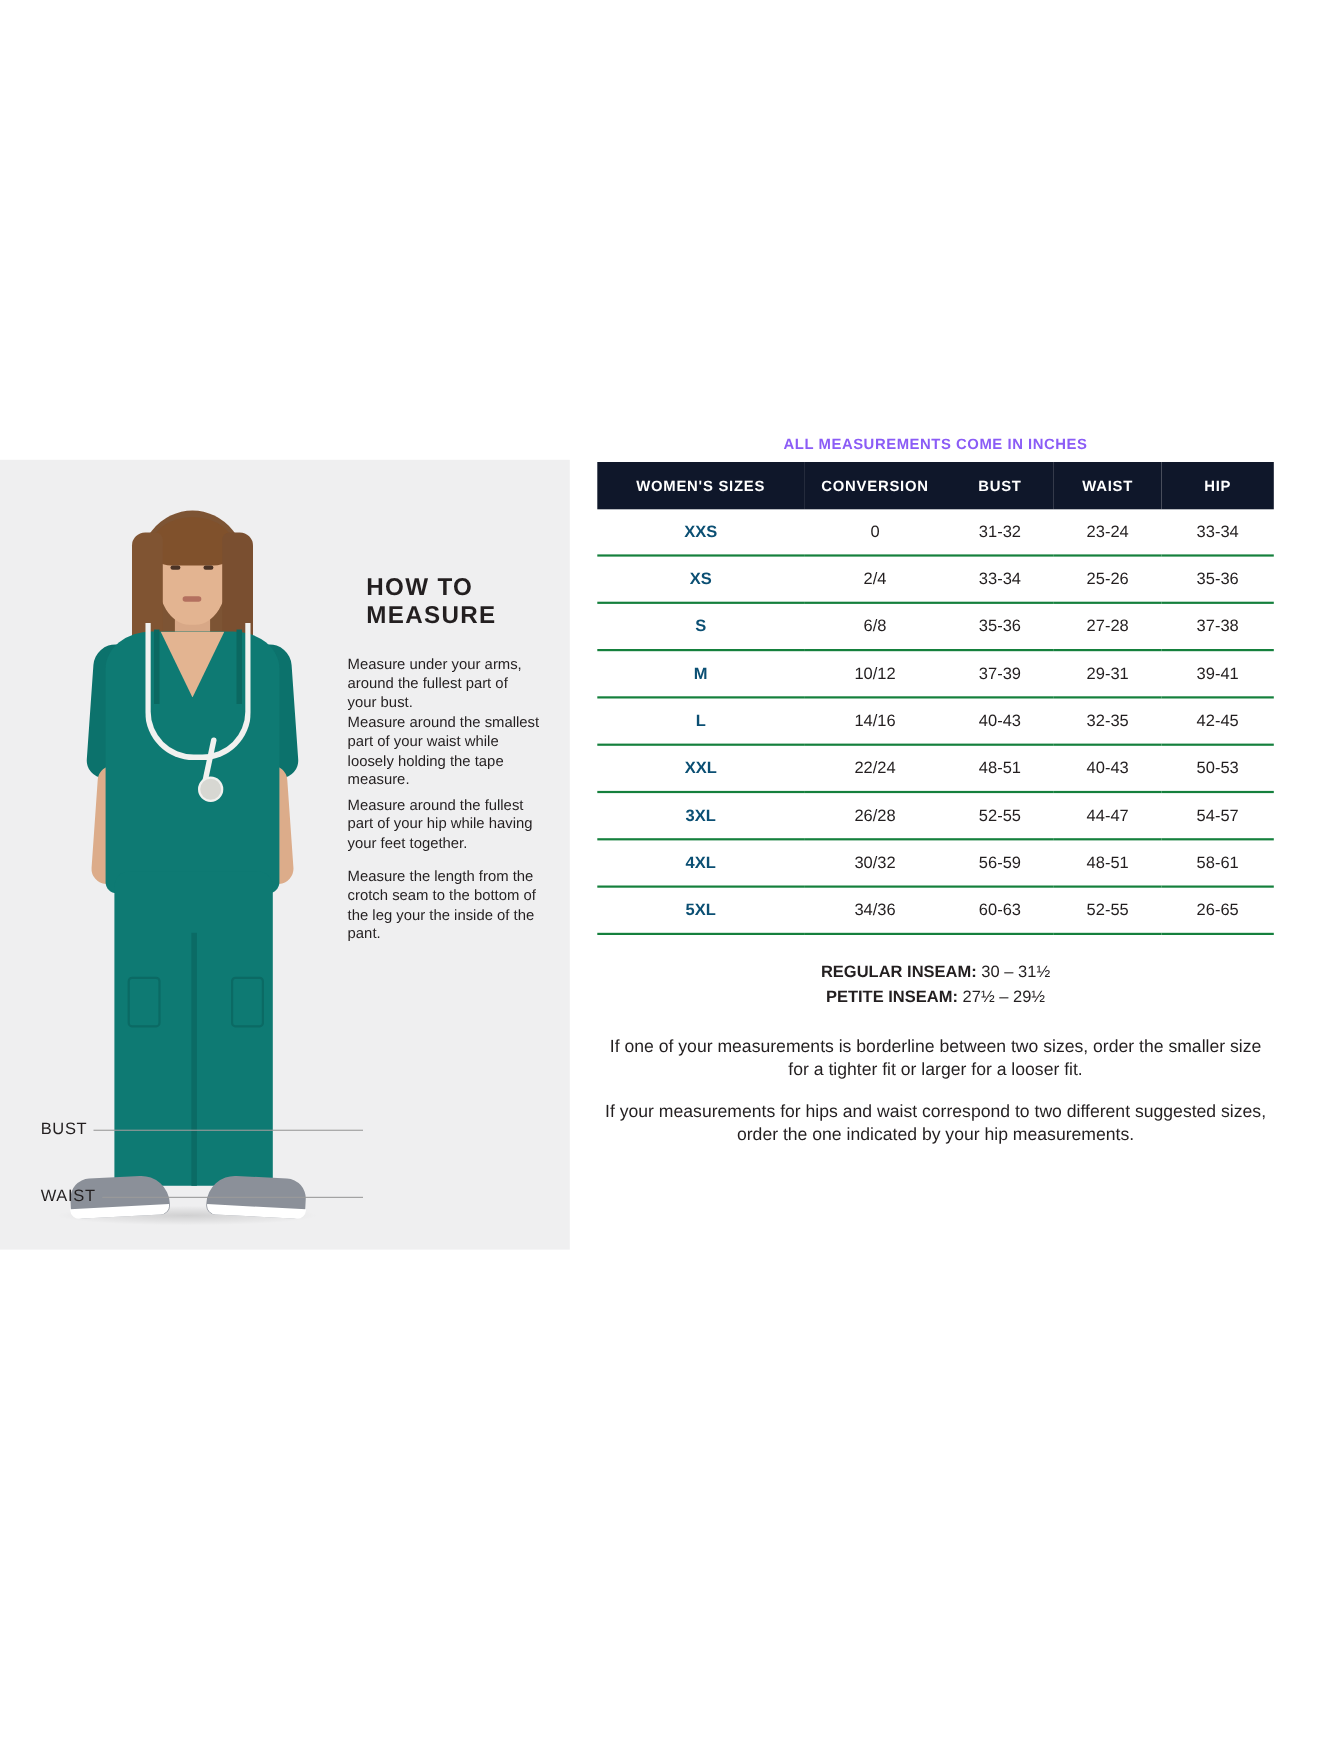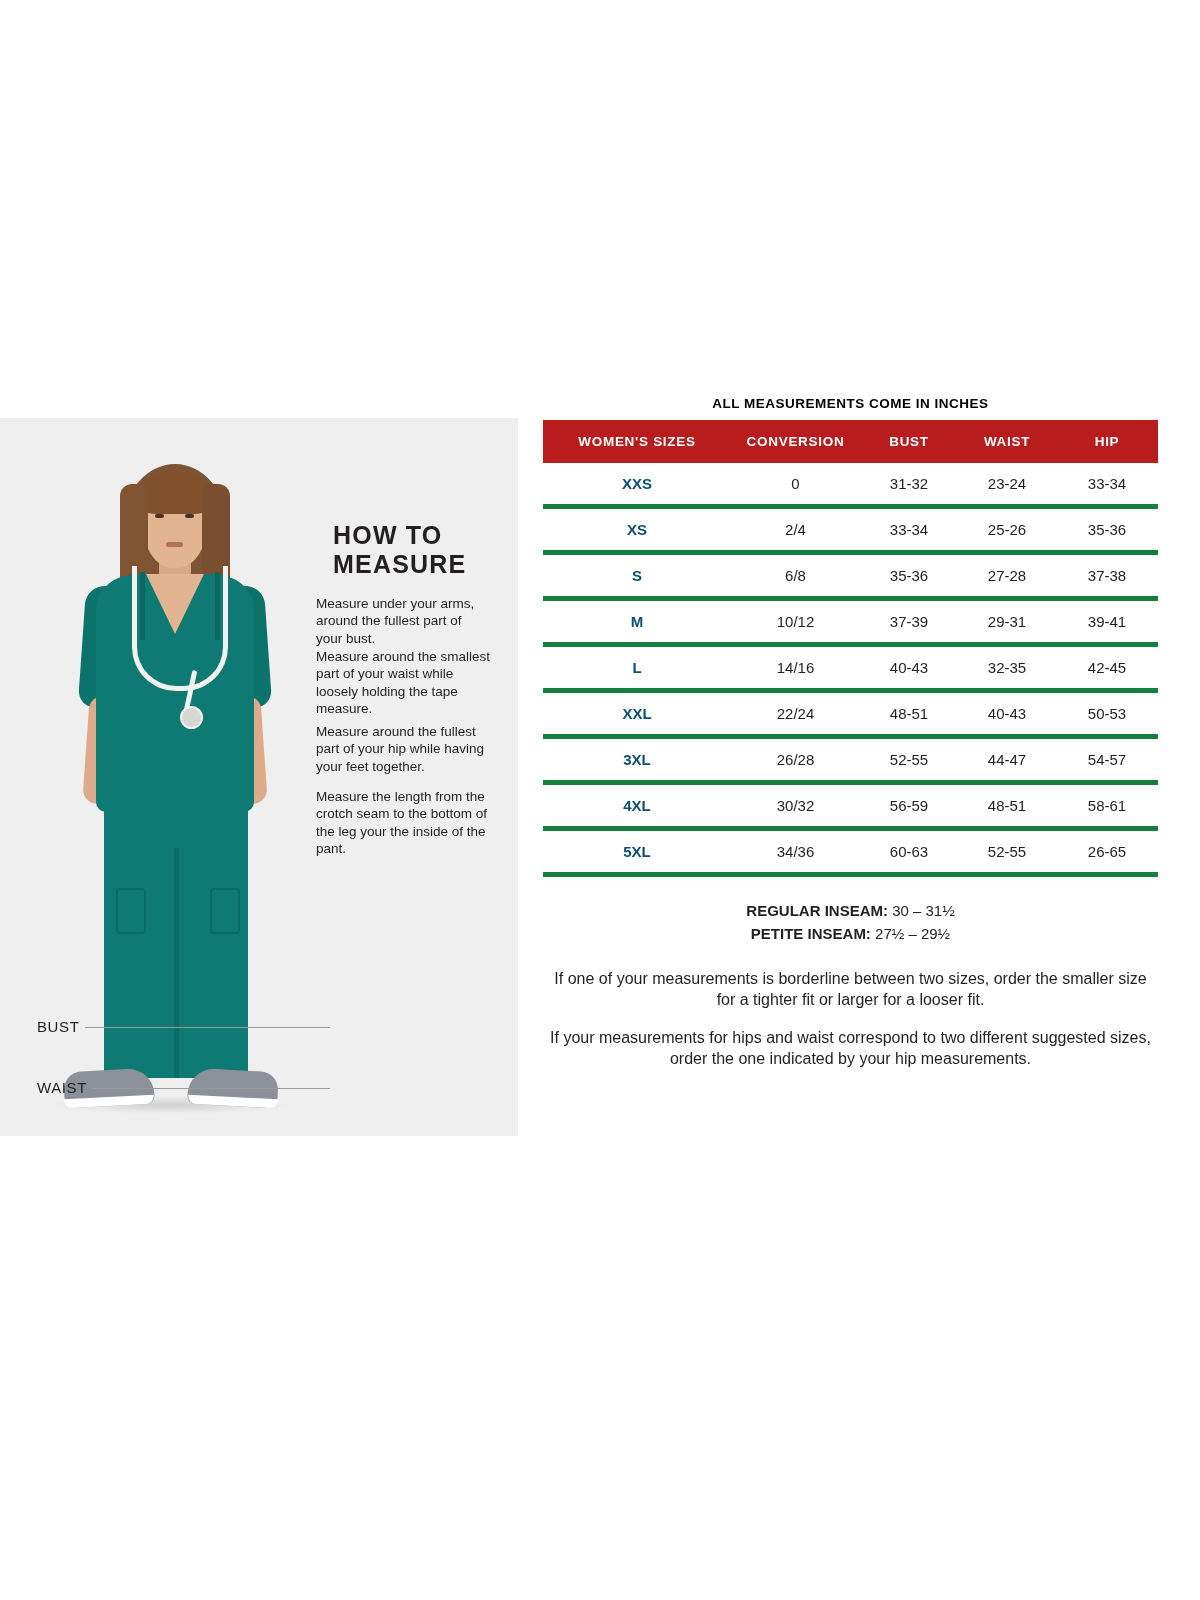--- a/index.html
+++ b/index.html
@@ -27,21 +27,21 @@
     height: 718px;
     background: #efeff0;
     overflow: hidden;
   }
 
   .how-to-title {
     position: absolute;
     left: 333px;
     top: 103px;
     width: 180px;
-    font-size: 25px;
+    font-size: 22px;
     font-weight: bold;
     letter-spacing: 1.2px;
     line-height: 1.15;
     color: #231f20;
   }
 
   .desc {
     position: absolute;
     left: 316px;
     width: 175px;
@@ -283,42 +283,42 @@
     position: absolute;
     left: 543px;
     top: 396px;
     width: 615px;
   }
   .table-caption {
     text-align: center;
     font-size: 13.5px;
     font-weight: bold;
     letter-spacing: 0.5px;
-    color: #000000;
+    color: #8b5cf6;
     margin-bottom: 9px;
   }
   table.size-table {
     border-collapse: collapse;
     width: 615px;
     table-layout: fixed;
   }
   table.size-table thead th {
-    background: #b91c1c;
+    background: #0f172a;
     color: #ffffff;
     font-size: 13.5px;
     font-weight: bold;
     letter-spacing: 0.7px;
     padding: 14px 0;
     text-align: center;
   }
   table.size-table tbody td {
     font-size: 15px;
     text-align: center;
     padding: 12px 0;
-    border-bottom: 5px solid #15803d;
+    border-bottom: 2px solid #15803d;
     color: #231f20;
   }
   table.size-table tbody td.size-cell {
     font-weight: bold;
     color: #0b4f73;
   }
   col.c-size { width: 188px; }
   col.c-conv { width: 129px; }
   col.c-bust { width: 98px; }
   col.c-waist { width: 98px; }

